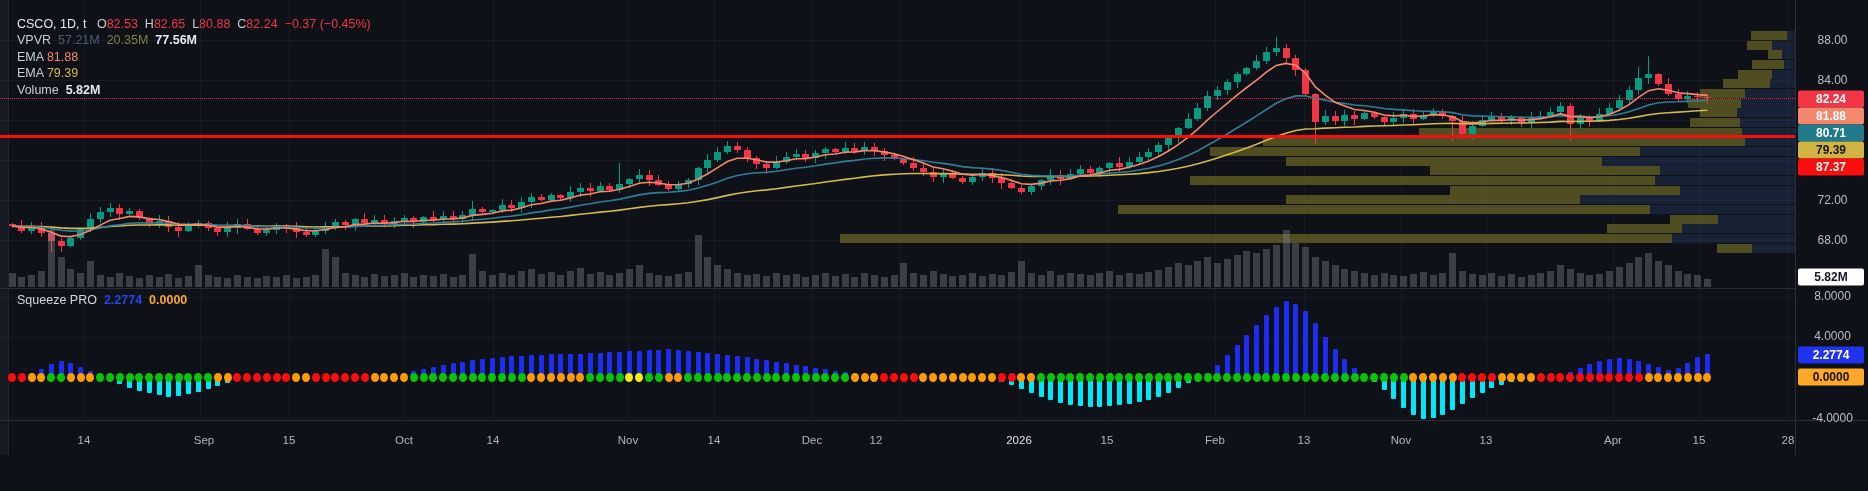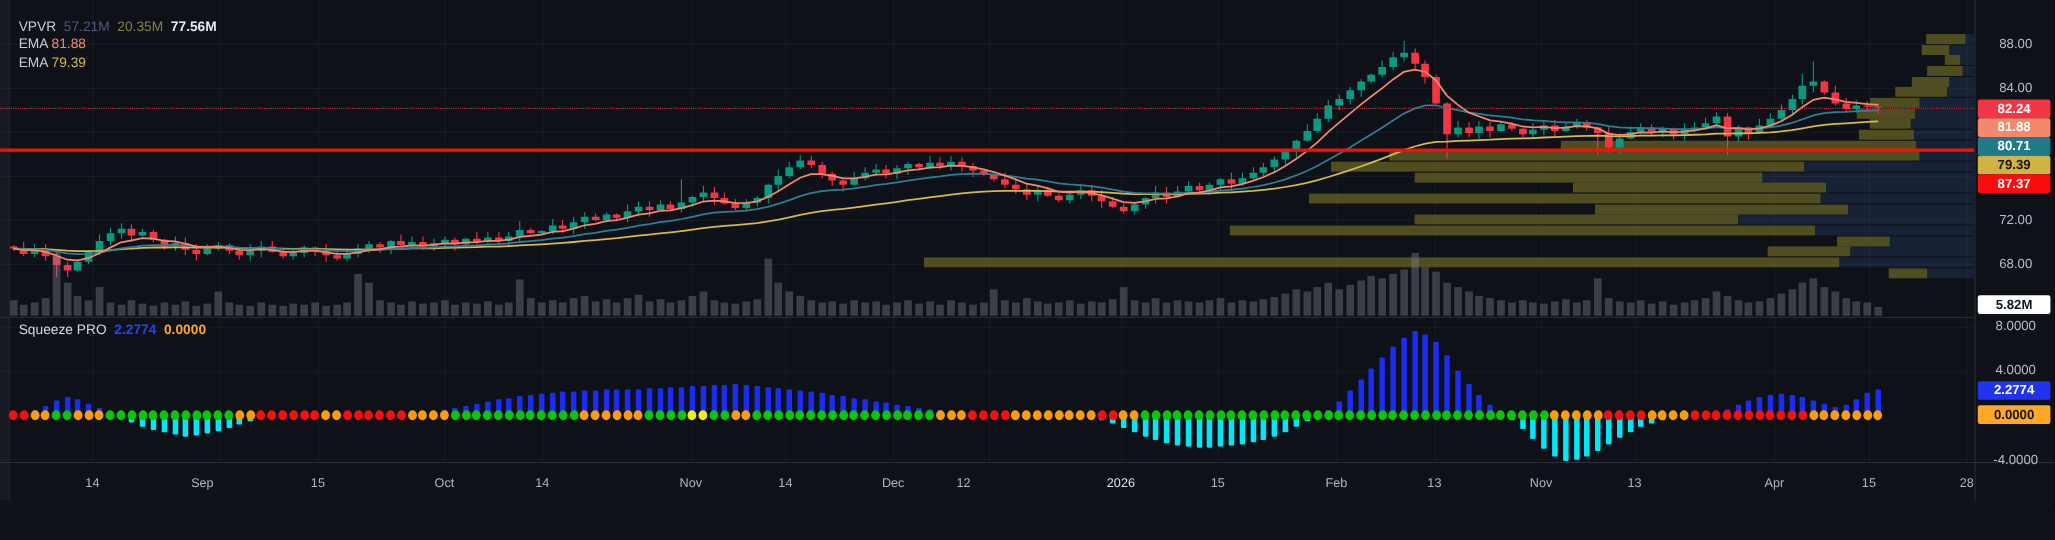--- a/index.html
+++ b/index.html
@@ -1013,40 +1013,52 @@
       <div class="dot" style="left: 1654.4px; top: 83.5px; background: rgb(255, 157, 0);"></div>
       <div class="dot" style="left: 1664.2px; top: 83.5px; background: rgb(255, 157, 0);"></div>
       <div class="dot" style="left: 1674px; top: 83.5px; background: rgb(255, 157, 0);"></div>
       <div class="dot" style="left: 1683.8px; top: 83.5px; background: rgb(255, 157, 0);"></div>
       <div class="dot" style="left: 1693.6px; top: 83.5px; background: rgb(255, 157, 0);"></div>
       <div class="dot" style="left: 1703.4px; top: 83.5px; background: rgb(255, 157, 0);"></div>
     </div>
 
   <div class="abs legend">
     <div class="row">
+      <span class="sym">CSCO, 1D, t</span>&nbsp;&nbsp;
+      <span class="dimk">O</span><span class="red">82.53</span>&nbsp;
+      <span class="dimk">H</span><span class="red">82.65</span>&nbsp;
+      <span class="dimk">L</span><span class="red">80.88</span>&nbsp;
+      <span class="dimk">C</span><span class="red">82.24</span>&nbsp;
+      <span class="red">−0.37 (−0.45%)</span>
+    </div>
+    <div class="row">
       <span>VPVR</span>&nbsp;
       <span style="color:#4d5b77">57.21M</span>&nbsp;
       <span style="color:#7f8144">20.35M</span>&nbsp;
       <span style="color:#e6e9ef;font-weight:bold">77.56M</span>
     </div>
     <div id="ema-rows">
         <div class="row"><span>EMA</span><span style="color: rgb(245, 136, 108);"> 81.88</span></div>
         <div class="row"><span>EMA</span><span style="color: rgb(214, 184, 80);"> 79.39</span></div>
       </div>
+    <div class="row">
+      <span>Volume</span>&nbsp;
+      <span style="color:#e6e9ef;font-weight:bold">5.82M</span>
+    </div>
   </div>
 
   <div id="sq-legend" class="abs" style="top:293px">
     <span>Squeeze PRO</span>&nbsp;
     <span style="color:#2544ee;font-weight:bold">2.2774</span>&nbsp;
     <span style="color:#ffa726;font-weight:bold">0.0000</span>
   </div>
 
   <div id="time-axis" class="abs">
       <div class="tlabel" style="left: 84px;">14</div>
-      <div class="tlabel" style="left: 184px;">Sep</div>
+      <div class="tlabel" style="left: 204px;">Sep</div>
       <div class="tlabel" style="left: 289px;">15</div>
       <div class="tlabel" style="left: 404px;">Oct</div>
       <div class="tlabel" style="left: 493px;">14</div>
       <div class="tlabel" style="left: 628px;">Nov</div>
       <div class="tlabel" style="left: 714px;">14</div>
       <div class="tlabel" style="left: 812px;">Dec</div>
       <div class="tlabel" style="left: 876px;">12</div>
       <div class="tlabel major" style="left: 1019px;">2026</div>
       <div class="tlabel" style="left: 1107px;">15</div>
       <div class="tlabel" style="left: 1215px;">Feb</div>

